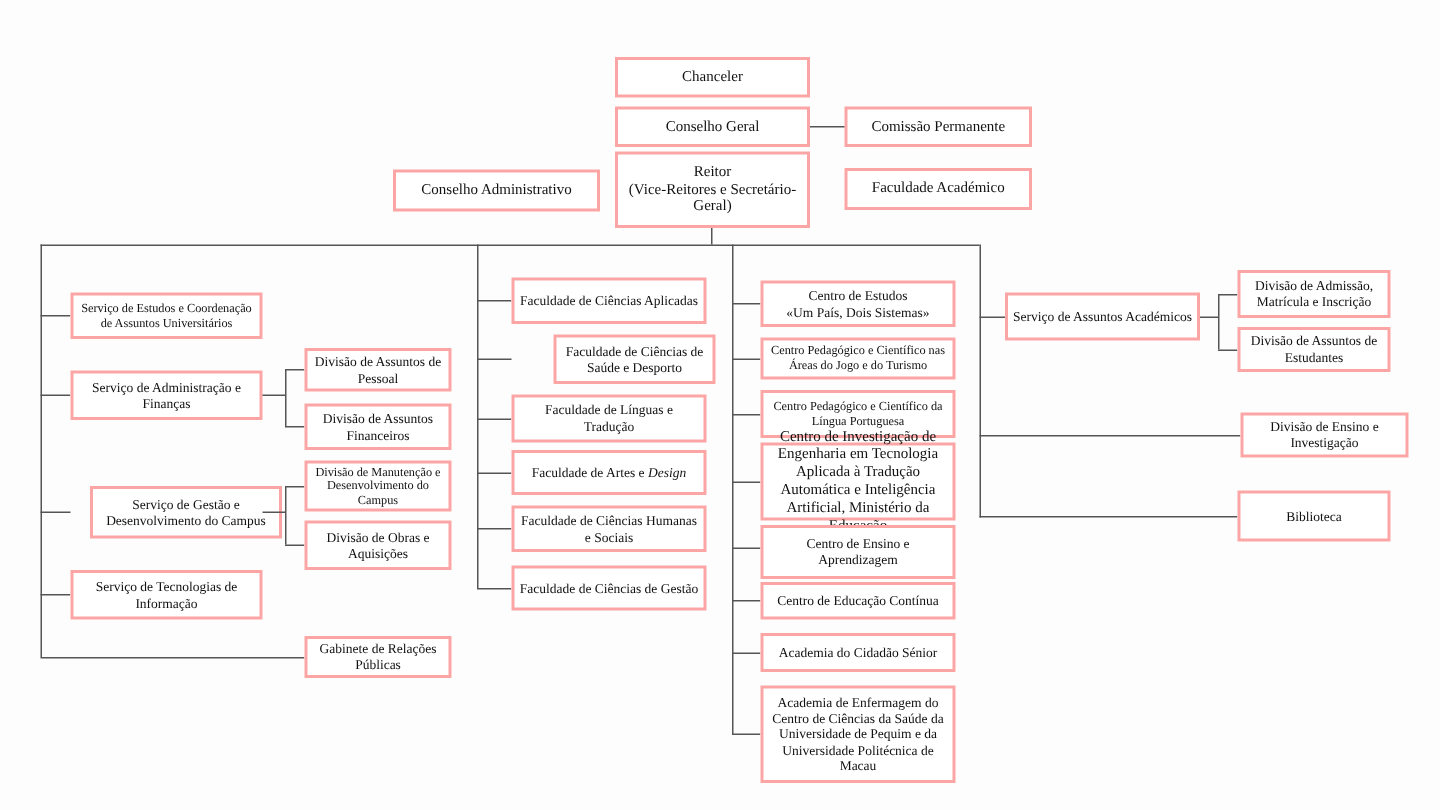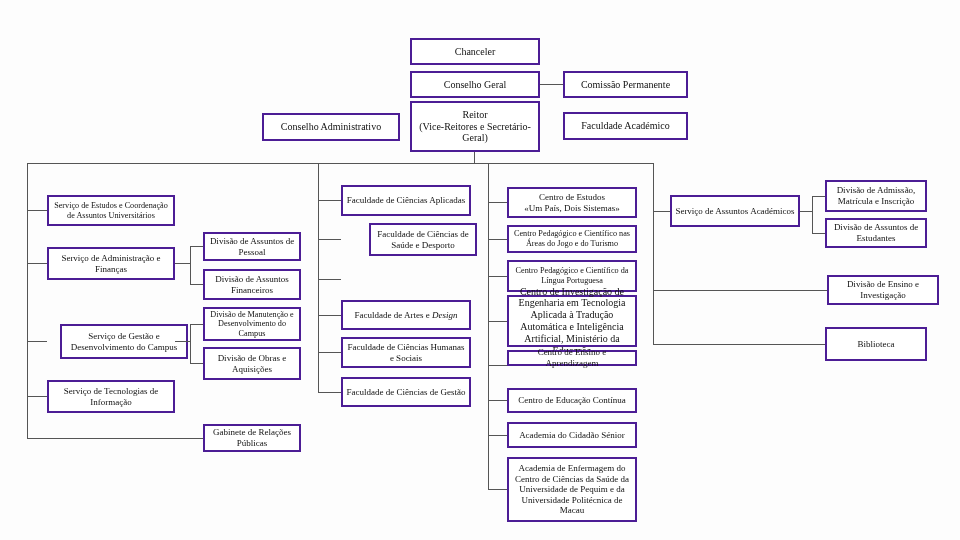--- a/index.html
+++ b/index.html
@@ -3,21 +3,21 @@
 <meta charset="utf-8">
 <style>
   html,body{margin:0;padding:0;background:#fff;}
   #canvas{
     position:relative;width:960px;height:540px;background:#fdfdfd;
     font-family:"Liberation Serif","DejaVu Serif",serif;color:#111;
     overflow:hidden;
   }
   .node{
     position:absolute;box-sizing:border-box;background:#fff;
-    border:2px solid #4c1d95;display:flex;align-items:center;justify-content:center;
+    border:2px solid #fca5a5;display:flex;align-items:center;justify-content:center;
     text-align:center;font-size:9px;line-height:1.18;padding:1px 3px;
   }
   .fs10{font-size:10px;}
   .fs8{font-size:8.2px;}
   .fs75{font-size:10px;}
   .pre{white-space:pre-line;}
   .hline,.vline{position:absolute;background:#555;}
   .hline{height:1px;}
   .vline{width:1px;}
   .it{font-style:italic;}
@@ -78,20 +78,21 @@
   <div class="hline" style="left:27px;top:438px;width:176px;"></div>
   <div class="node" style="left:203px;top:424px;width:98px;height:28px;">Gabinete de Relações Públicas</div>
 
   <div class="hline" style="left:318px;top:200px;width:23px;"></div>
   <div class="node" style="left:341px;top:185px;width:130px;height:31px;">Faculdade de Ciências Aplicadas</div>
 
   <div class="hline" style="left:318px;top:239px;width:23px;"></div>
   <div class="node" style="left:341px;top:223px;width:108px;height:33px;margin-left:28px;">Faculdade de Ciências de Saúde e Desporto</div>
 
   <div class="hline" style="left:318px;top:279px;width:23px;"></div>
+  <div class="node" style="left:341px;top:263px;width:130px;height:32px;">Faculdade de Línguas e Tradução</div>
 
   <div class="hline" style="left:318px;top:315px;width:23px;"></div>
   <div class="node" style="left:341px;top:300px;width:130px;height:30px;">
       <span><span>Faculdade de Artes e </span><span class="it">Design</span></span>
     </div>
 
   <div class="hline" style="left:318px;top:352px;width:23px;"></div>
   <div class="node" style="left:341px;top:337px;width:130px;height:31px;">Faculdade de Ciências Humanas e Sociais</div>
 
   <div class="hline" style="left:318px;top:392px;width:23px;"></div>
@@ -104,21 +105,21 @@
   <div class="hline" style="left:488px;top:239px;width:19px;"></div>
   <div class="node fs8" style="left:507px;top:225px;width:130px;height:28px;">Centro Pedagógico e Científico nas Áreas do Jogo e do Turismo</div>
 
   <div class="hline" style="left:488px;top:276px;width:19px;"></div>
   <div class="node fs8" style="left:507px;top:260px;width:130px;height:32px;">Centro Pedagógico e Científico da Língua Portuguesa</div>
 
   <div class="hline" style="left:488px;top:321px;width:19px;"></div>
   <div class="node fs75" style="left:507px;top:295px;width:130px;height:52px;">Centro de Investigação de Engenharia em Tecnologia Aplicada à Tradução Automática e Inteligência Artificial, Ministério da Educação</div>
 
   <div class="hline" style="left:488px;top:365px;width:19px;"></div>
-  <div class="node" style="left:507px;top:350px;width:130px;height:16px;">Centro de Ensino e Aprendizagem</div>
+  <div class="node" style="left:507px;top:350px;width:130px;height:36px;">Centro de Ensino e Aprendizagem</div>
 
   <div class="hline" style="left:488px;top:400px;width:19px;"></div>
   <div class="node" style="left:507px;top:388px;width:130px;height:25px;">Centro de Educação Contínua</div>
 
   <div class="hline" style="left:488px;top:435px;width:19px;"></div>
   <div class="node" style="left:507px;top:422px;width:130px;height:26px;">Academia do Cidadão Sénior</div>
 
   <div class="hline" style="left:488px;top:489px;width:19px;"></div>
   <div class="node" style="left:507px;top:457px;width:130px;height:65px;">Academia de Enfermagem do Centro de Ciências da Saúde da Universidade de Pequim e da Universidade Politécnica de Macau</div>
 

